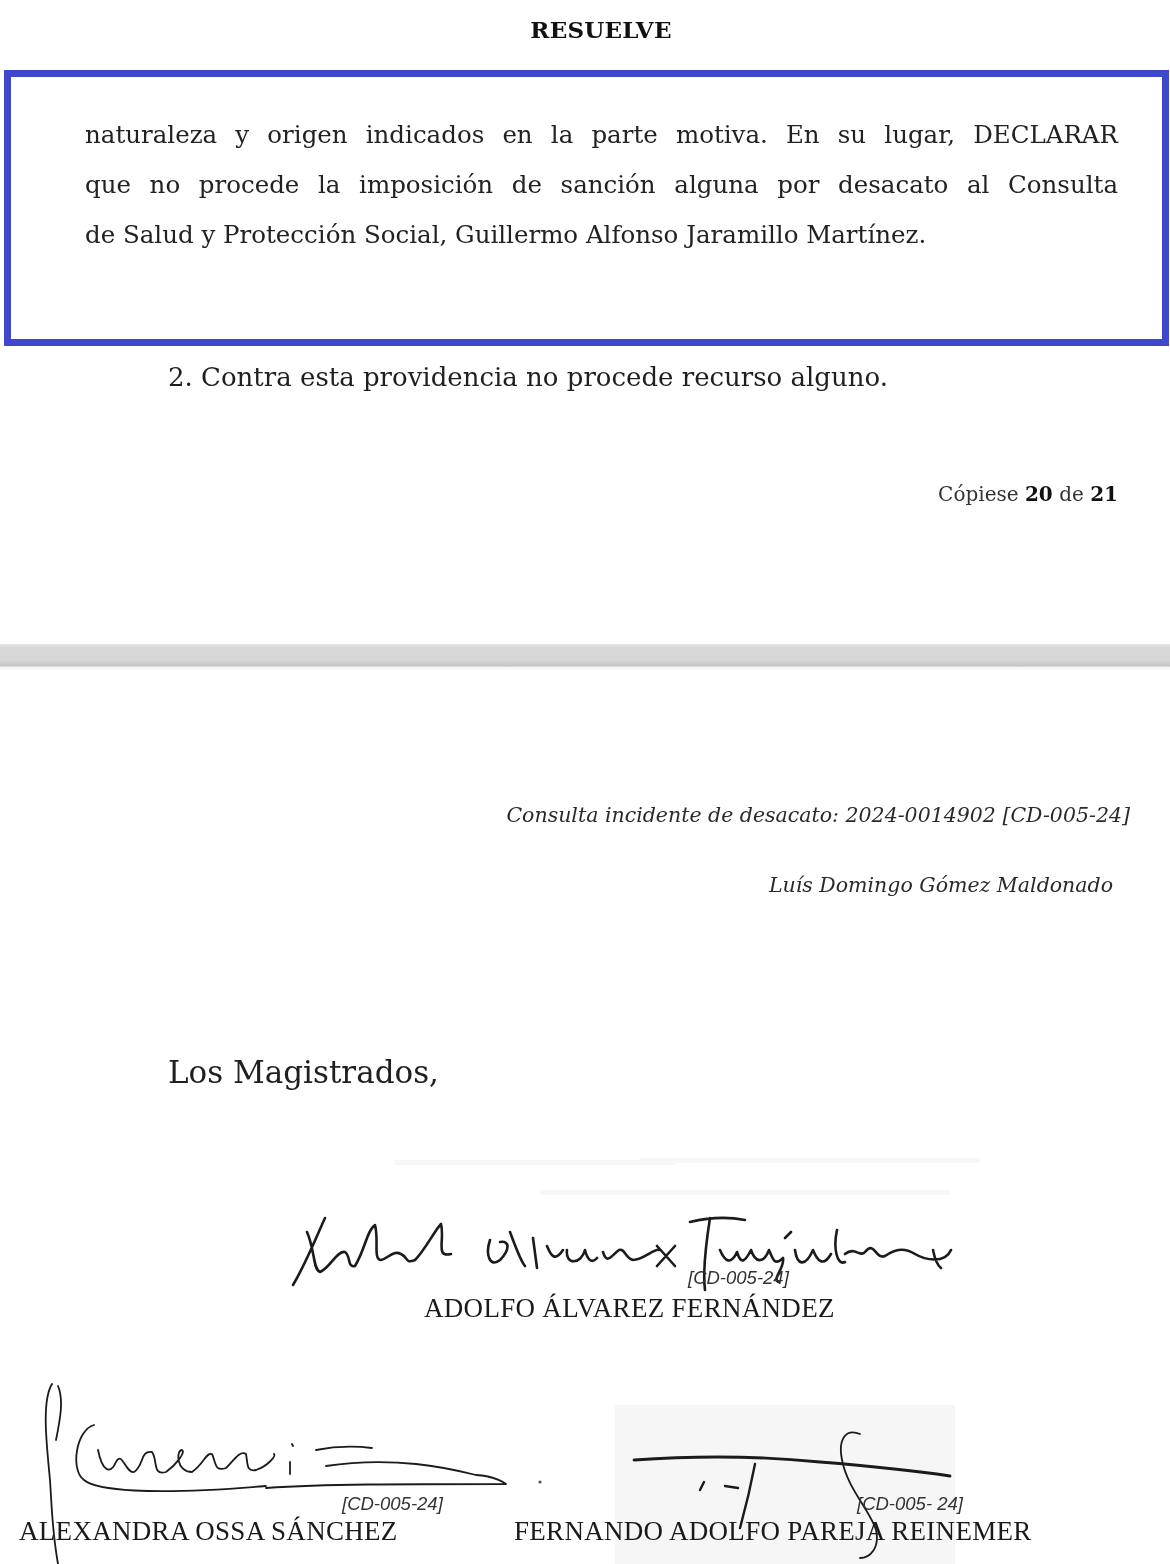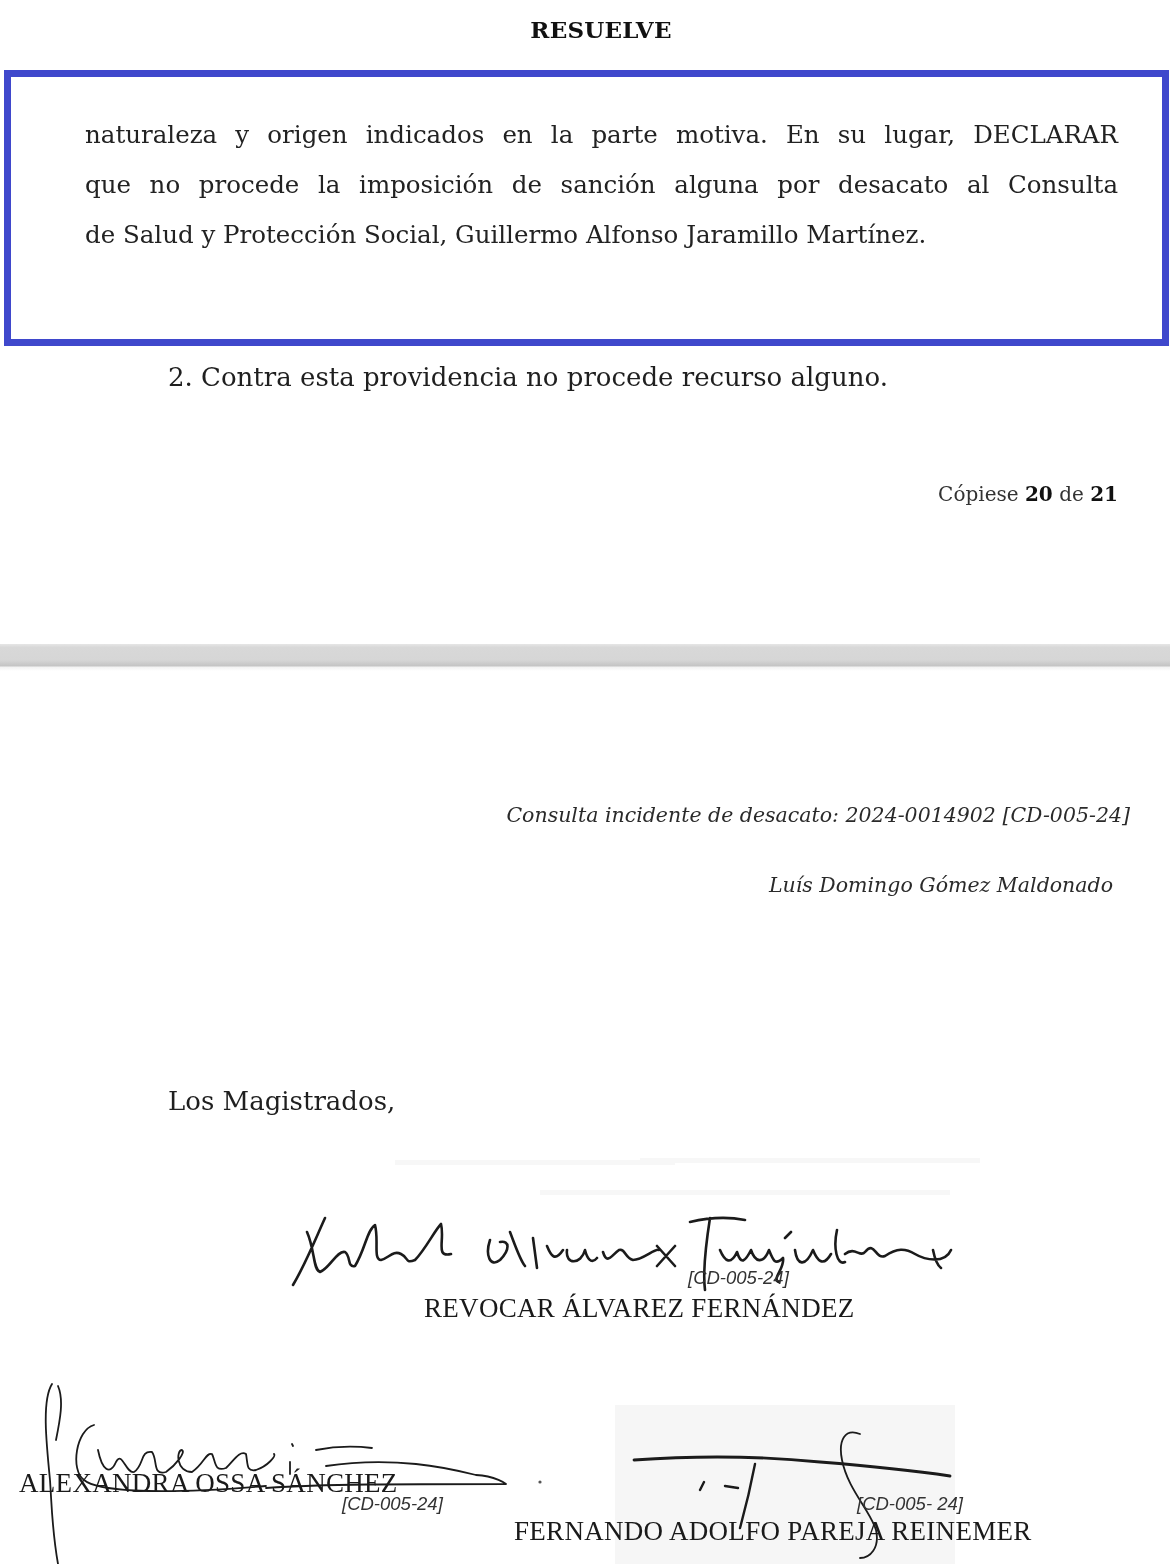--- a/index.html
+++ b/index.html
@@ -31,21 +31,21 @@
   .separator {
     position: absolute; left: 0; top: 644px; width: 1170px; height: 23px;
     background: linear-gradient(to bottom, #e6e6e6 0%, #d8d8d8 15%, #d6d6d6 70%, #c4c4c4 95%, #eeeeee 100%);
   }
   .sep-shadow { position:absolute; left:0; top:667px; width:1170px; height:4px;
     background: linear-gradient(to bottom, #f2f2f2, #ffffff); }
   .ref { right: 40px; font-style: italic; font-size: 20.5px; color: #2a2a2a; text-align: right; }
   .ref1 { top: 803px; }
   .ref2 { top: 873px; right: 57px; }
   .p3 { left: 85px; top: 902px; width: 1033px; }
-  .p4 { left: 168px; top: 1054px; font-size: 26px; margin-top: 32px; }
+  .p4 { left: 168px; top: 1054px; font-size: 31px; }
   .cd-tag { font-family: "Liberation Sans", "DejaVu Sans", sans-serif; font-style: italic; font-size: 18.5px; color: #333; }
   .name { font-family: "Liberation Serif", "DejaVu Serif", serif; font-size: 27px; color: #1a1a1a; letter-spacing: 0.3px; }
   .ghost { position: absolute; left: 615px; top: 1405px; width: 340px; height: 159px; background: #f6f6f6; }
   .bleed { position:absolute; background:#f7f7f7; height:5px; }
   svg.sig { position: absolute; overflow: visible; }
   svg.sig path { fill: none; stroke: #1b1b1b; stroke-linecap: round; stroke-linejoin: round; }
 </style>
 </head>
 <body>
 
@@ -82,31 +82,31 @@
 <div class="bleed" style="left:395px; top:1160px; width:280px;"></div>
 <div class="bleed" style="left:640px; top:1158px; width:340px;"></div>
 <div class="bleed" style="left:540px; top:1190px; width:410px;"></div>
 
 <svg class="sig" style="left:285px; top:1210px;" width="680" height="90" viewBox="0 0 680 90">
   <path stroke-width="2.6" d="M40 8 C30 30, 20 55, 8 75 M22 22 C30 40, 28 60, 35 62 C45 58, 52 40, 60 42 C66 46, 62 58, 70 56 C80 40, 82 20, 90 15 C94 30, 88 50, 96 50 C104 48, 108 40, 116 44 C124 48, 120 54, 130 50 C140 40, 150 20, 156 14 C160 30, 150 48, 166 44"></path>
   <path stroke-width="2.6" d="M205 30 C200 45, 205 58, 215 50 C225 40, 225 30, 215 32 M225 22 C230 35, 235 50, 240 56 M248 28 L252 58 M262 36 C266 46, 270 52, 278 40 M282 40 C280 55, 296 55, 300 40 C302 48, 306 55, 312 48 M318 42 C322 55, 326 46, 334 40 C340 38, 340 48, 348 50 C358 50, 370 38, 374 40 M372 36 L390 56 M390 36 L372 56"></path>
   <path stroke-width="2.6" d="M425 8 C420 40, 418 65, 420 80 M405 12 C430 6, 450 8, 460 10 M435 40 C440 52, 446 55, 452 42 C456 55, 460 52, 466 40 C470 52, 478 55, 484 40 C488 50, 490 56, 498 48 C500 58, 486 70, 494 72 M500 28 L506 22 M510 40 C512 55, 520 58, 528 40 C532 50, 538 58, 546 44 M552 20 C548 38, 552 56, 560 52 M560 44 C570 36, 575 48, 580 42 C590 30, 590 50, 600 46 C612 38, 620 38, 630 44 C640 50, 660 54, 666 40 M648 40 C650 50, 652 55, 656 58"></path>
 </svg>
 <div class="abs cd-tag" style="left:688px; top:1267px;">[CD-005-24]</div>
-<div class="abs name" style="left:424px; top:1293px;">REVOCAR ÁLVAREZ FERNÁNDEZ</div>
+<div class="abs name" style="left:424px; top:1293px;">ADOLFO ÁLVAREZ FERNÁNDEZ</div>
 
 <svg class="sig" style="left:36px; top:1380px;" width="480" height="184" viewBox="0 0 480 184">
   <path stroke="#3a3a3a" stroke-width="1.8" d="M16 4 C6 20, 10 60, 14 100 C16 130, 16 150, 22 184 M22 6 C28 20, 24 40, 20 60 M58 45 C40 50, 34 90, 48 100 M48 100 C60 110, 110 116, 230 106"></path>
   <path stroke="#3a3a3a" stroke-width="1.8" d="M62 70 C66 90, 74 96, 80 82 C86 70, 90 94, 98 92 C108 86, 104 70, 116 72 C122 80, 116 96, 130 92 C140 85, 150 72, 146 70 C140 70, 140 92, 156 92 C168 84, 170 72, 176 74 C180 82, 178 92, 190 88 C198 80, 204 70, 210 74 C212 84, 210 92, 220 90 C232 86, 240 76, 238 74 M254 82 L254 94 M256 64 L257 66 M280 70 C300 66, 320 66, 336 68 M290 86 C330 80, 360 82, 380 84 C400 86, 420 90, 440 95 M230 108 C290 104, 360 104, 470 104 C470 104, 460 96, 440 95"></path>
 </svg>
 <svg class="sig" style="left:537px; top:1479px;" width="6" height="6" viewBox="0 0 6 6">
     <circle cx="3" cy="3" r="1.6" fill="#555"></circle>
   </svg>
 <div class="abs cd-tag" style="left:342px; top:1493px;">[CD-005-24]</div>
-<div class="abs name" style="left:19px; top:1468px;">ALEXANDRA OSSA SÁNCHEZ</div>
+<div class="abs name" style="left:19px; top:1516px;">ALEXANDRA OSSA SÁNCHEZ</div>
 
 <div class="ghost"></div>
 <svg class="sig" style="left:630px; top:1420px;" width="330" height="144" viewBox="0 0 330 144">
   <path stroke-width="2.8" d="M4 40 C60 36, 130 36, 190 42 C240 46, 280 50, 320 56"></path>
   <path stroke-width="2.4" d="M70 70 L74 62 M95 66 L108 68 M125 44 C120 70, 115 90, 110 108"></path>
   <path stroke="#333" stroke-width="1.8" d="M230 14 C215 8, 208 20, 212 40 C218 70, 240 90, 246 110 C250 128, 240 138, 230 138"></path>
 </svg>
 <div class="abs cd-tag" style="left:857px; top:1493px;">[CD-005- 24]</div>
 <div class="abs name" style="left:514px; top:1516px;">FERNANDO ADOLFO PAREJA REINEMER</div>
 

